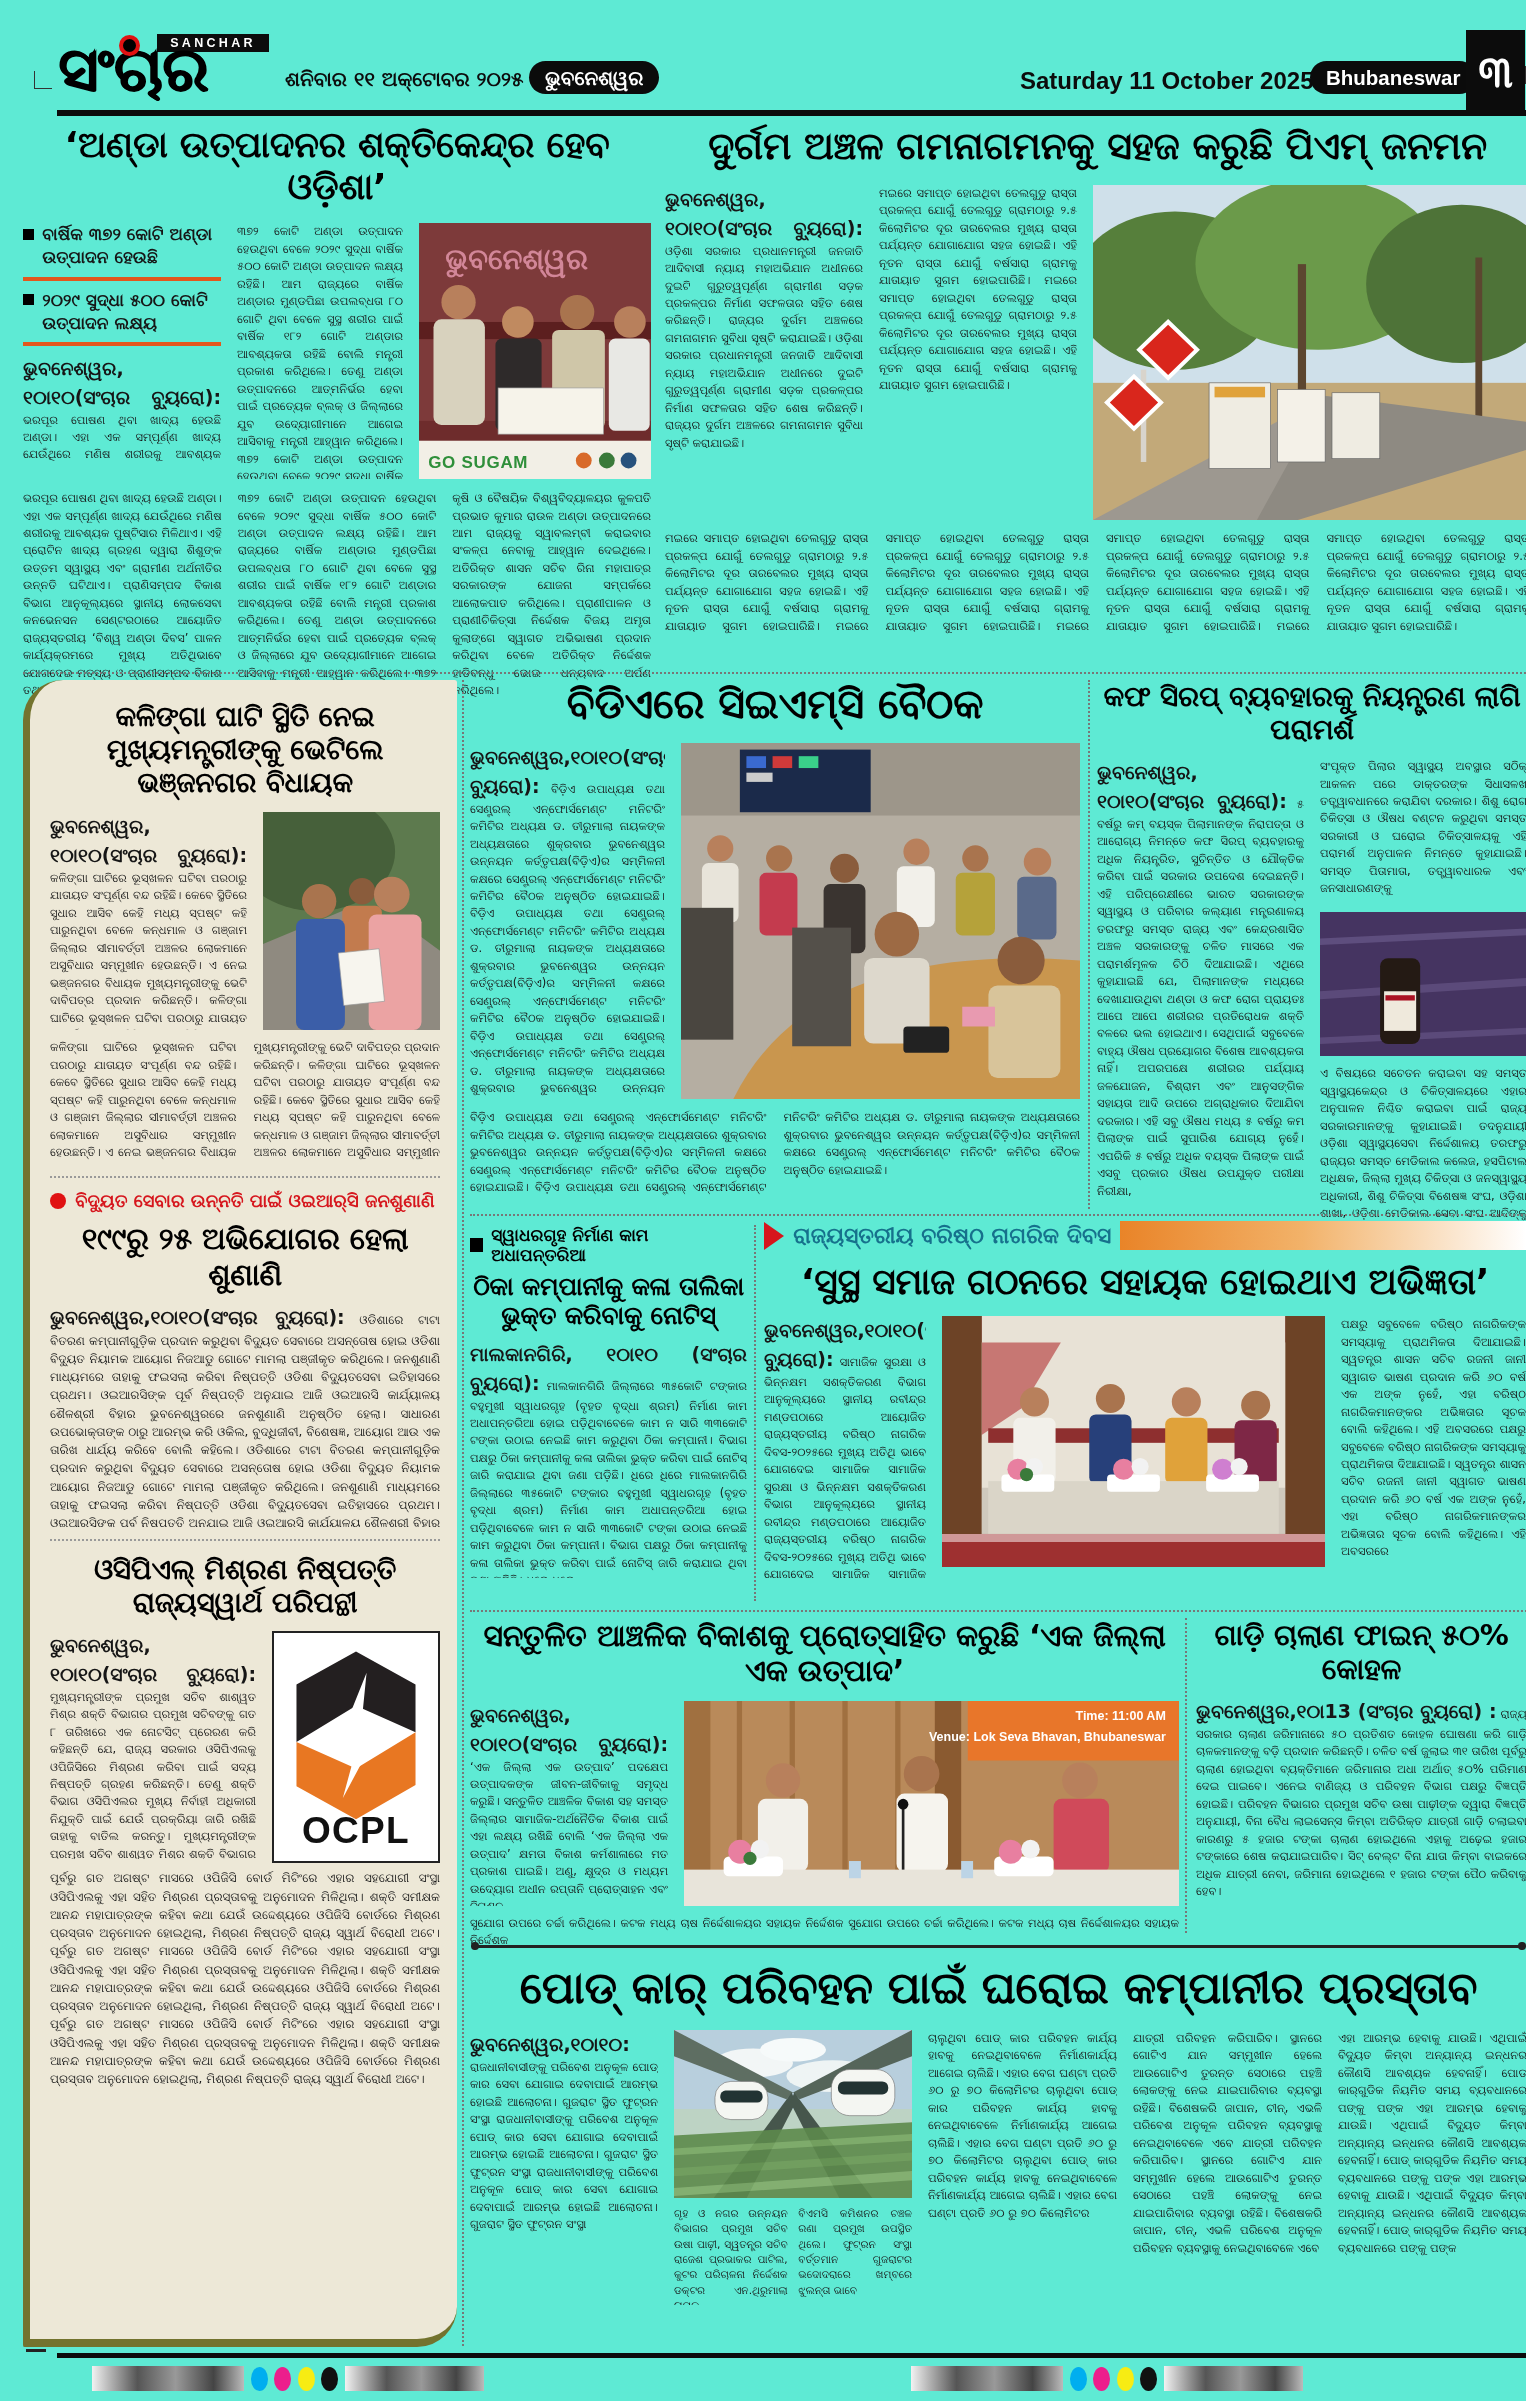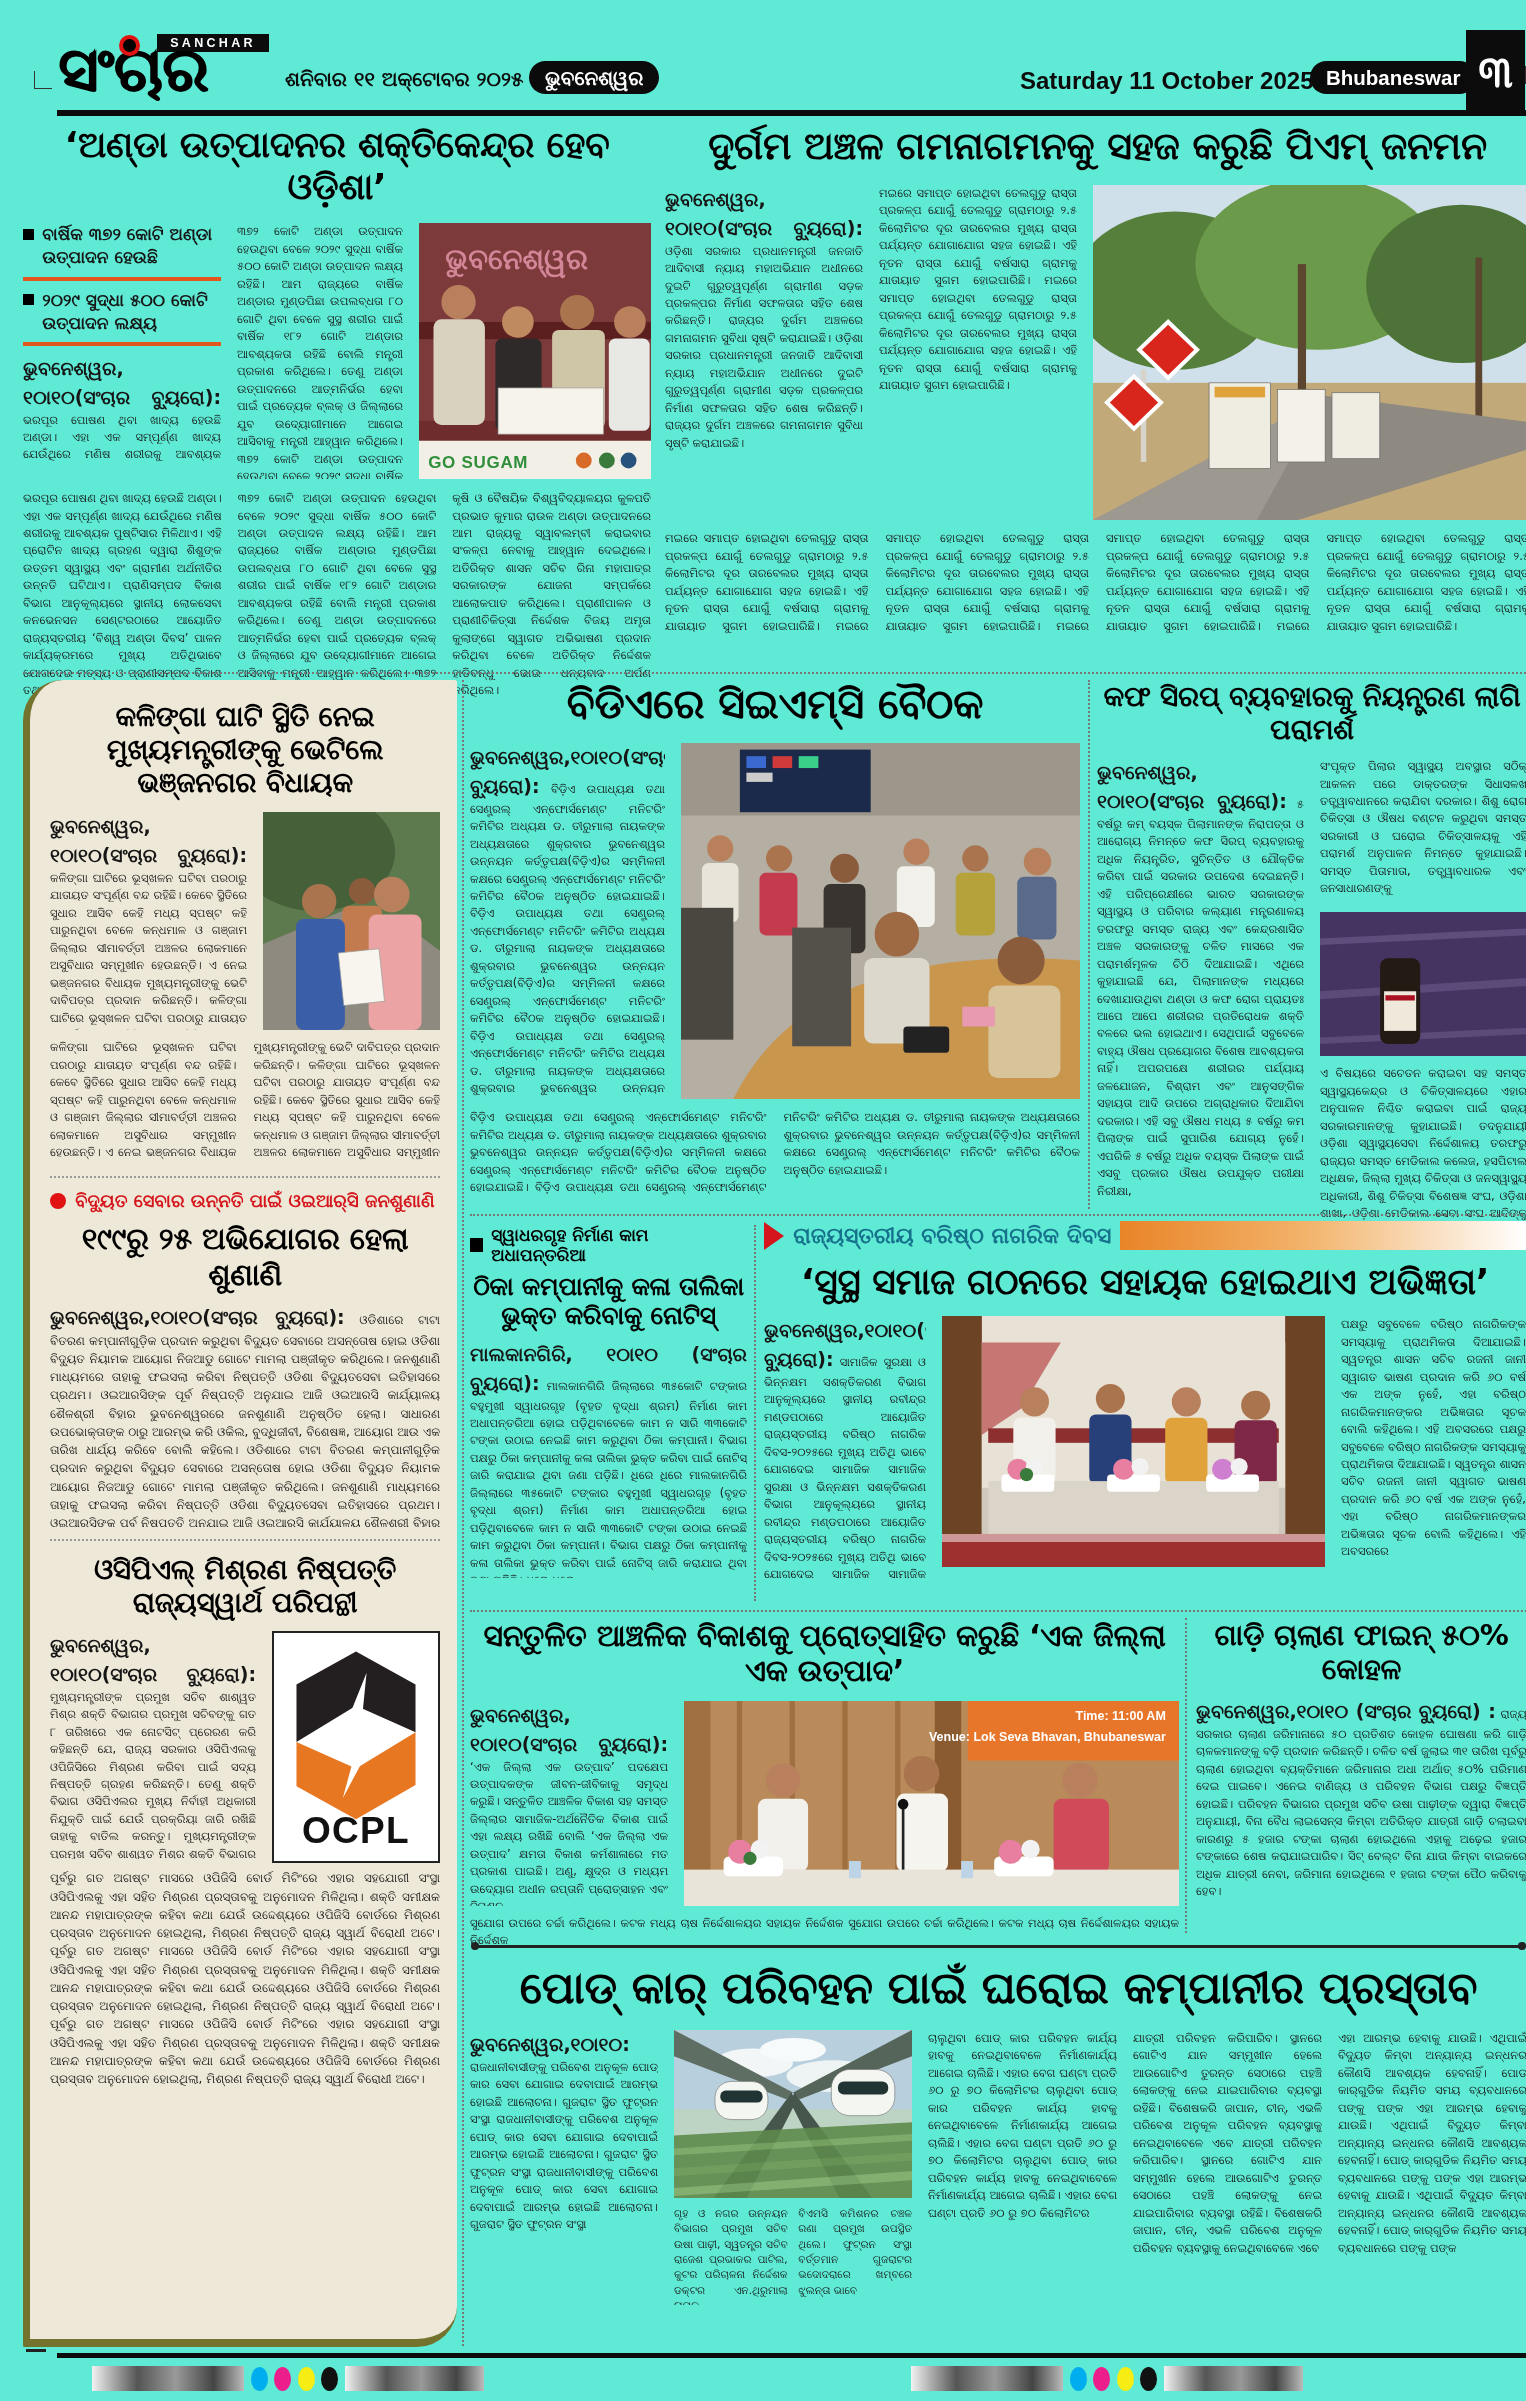--- a/index.html
+++ b/index.html
@@ -401,21 +401,21 @@
     <div class="row" style="margin-top:9.2px;height:61px;">
       <div class="btxt" style="flex:1;">ସୁଯୋଗ ଉପରେ ଚର୍ଚ୍ଚା କରିଥିଲେ। କଟକ ମଧ୍ୟ ଚାଷ ନିର୍ଦ୍ଦେଶାଳୟର ସହାୟକ ନିର୍ଦ୍ଦେଶକ ସୁଯୋଗ ଉପରେ ଚର୍ଚ୍ଚା କରିଥିଲେ। କଟକ ମଧ୍ୟ ଚାଷ ନିର୍ଦ୍ଦେଶାଳୟର ସହାୟକ ନିର୍ଦ୍ଦେଶକ</div>
     </div>
   </div>
 
   <div class="abs vdot" style="left:1185px;top:1618px;height:315px;"></div>
 
   <div class="abs" style="left:1196px;top:1618px;width:331px;height:318px;">
     <div class="headline" style="font-size:29px;">ଗାଡ଼ି ଚାଲାଣ ଫାଇନ୍ ୫୦% କୋହଳ</div>
     <div class="btxt" style="margin-top:10.6px;height:257px;">
-      <span class="dateline">ଭୁବନେଶ୍ୱର,୧୦ା୧୦ (ସଂଚାର ବ୍ୟୁରୋ) :</span>
+      <span class="dateline">ଭୁବନେଶ୍ୱର,୧୦ା13 (ସଂଚାର ବ୍ୟୁରୋ) :</span>
       <span>ରାଜ୍ୟ ସରକାର ଚାଲାଣ ଜରିମାନାରେ ୫୦ ପ୍ରତିଶତ କୋହଳ ଘୋଷଣା କରି ଗାଡ଼ି ଚାଳକମାନଙ୍କୁ ବଡ଼ି ପ୍ରଦାନ କରିଛନ୍ତି। ଚଳିତ ବର୍ଷ ଜୁଲାଇ ୩୧ ତାରିଖ ପୂର୍ବରୁ ଚାଲାଣ ହୋଇଥିବା ବ୍ୟକ୍ତିମାନେ ଜରିମାନାର ଅଧା ଅର୍ଥାତ୍ ୫୦% ପରିମାଣ ଦେଇ ପାଇବେ। ଏନେଇ ବାଣିଜ୍ୟ ଓ ପରିବହନ ବିଭାଗ ପକ୍ଷରୁ ବିଜ୍ଞପ୍ତି ହୋଇଛି। ପରିବହନ ବିଭାଗର ପ୍ରମୁଖ ସଚିବ ଉଷା ପାଢ଼ୀଙ୍କ ଦ୍ୱାରା ବିଜ୍ଞପ୍ତି ଅନୁଯାୟୀ, ବିନା ବୈଧ ଲାଇସେନ୍ସ କିମ୍ବା ଅତିରିକ୍ତ ଯାତ୍ରୀ ଗାଡ଼ି ଚଲାଇବା କାରଣରୁ ୫ ହଜାର ଟଙ୍କା ଚାଲାଣ ହୋଇଥିଲେ ଏହାକୁ ଅଢ଼େଇ ହଜାର ଟଙ୍କାରେ ଶେଷ କରାଯାଇପାରିବ। ସିଟ୍ ବେଲ୍ଟ ବିନା ଯାତା କିମ୍ବା ବାଇକରେ ଅଧିକ ଯାତ୍ରୀ ନେବା, ଜରିମାନା ହୋଇଥିଲେ ୧ ହଜାର ଟଙ୍କା ପୈଠ କରିବାକୁ ହେବ।</span>
     </div>
   </div>
 
   <div class="abs" style="left:470px;top:1945px;width:1057px;height:401px;">
     <div class="endcap-rule" style="margin:0 4px;"></div>
     <div class="headline" style="font-size:44px;margin-top:14.5px;">ପୋଡ୍ କାର୍ ପରିବହନ ପାଇଁ ଘରୋଇ କମ୍ପାନୀର ପ୍ରସ୍ତାବ</div>
     <div class="row" style="margin-top:16px;height:282px;">
       <div class="btxt" style="width:188px;flex:none;">
         <span class="dateline">ଭୁବନେଶ୍ୱର,୧୦ା୧୦:</span>

